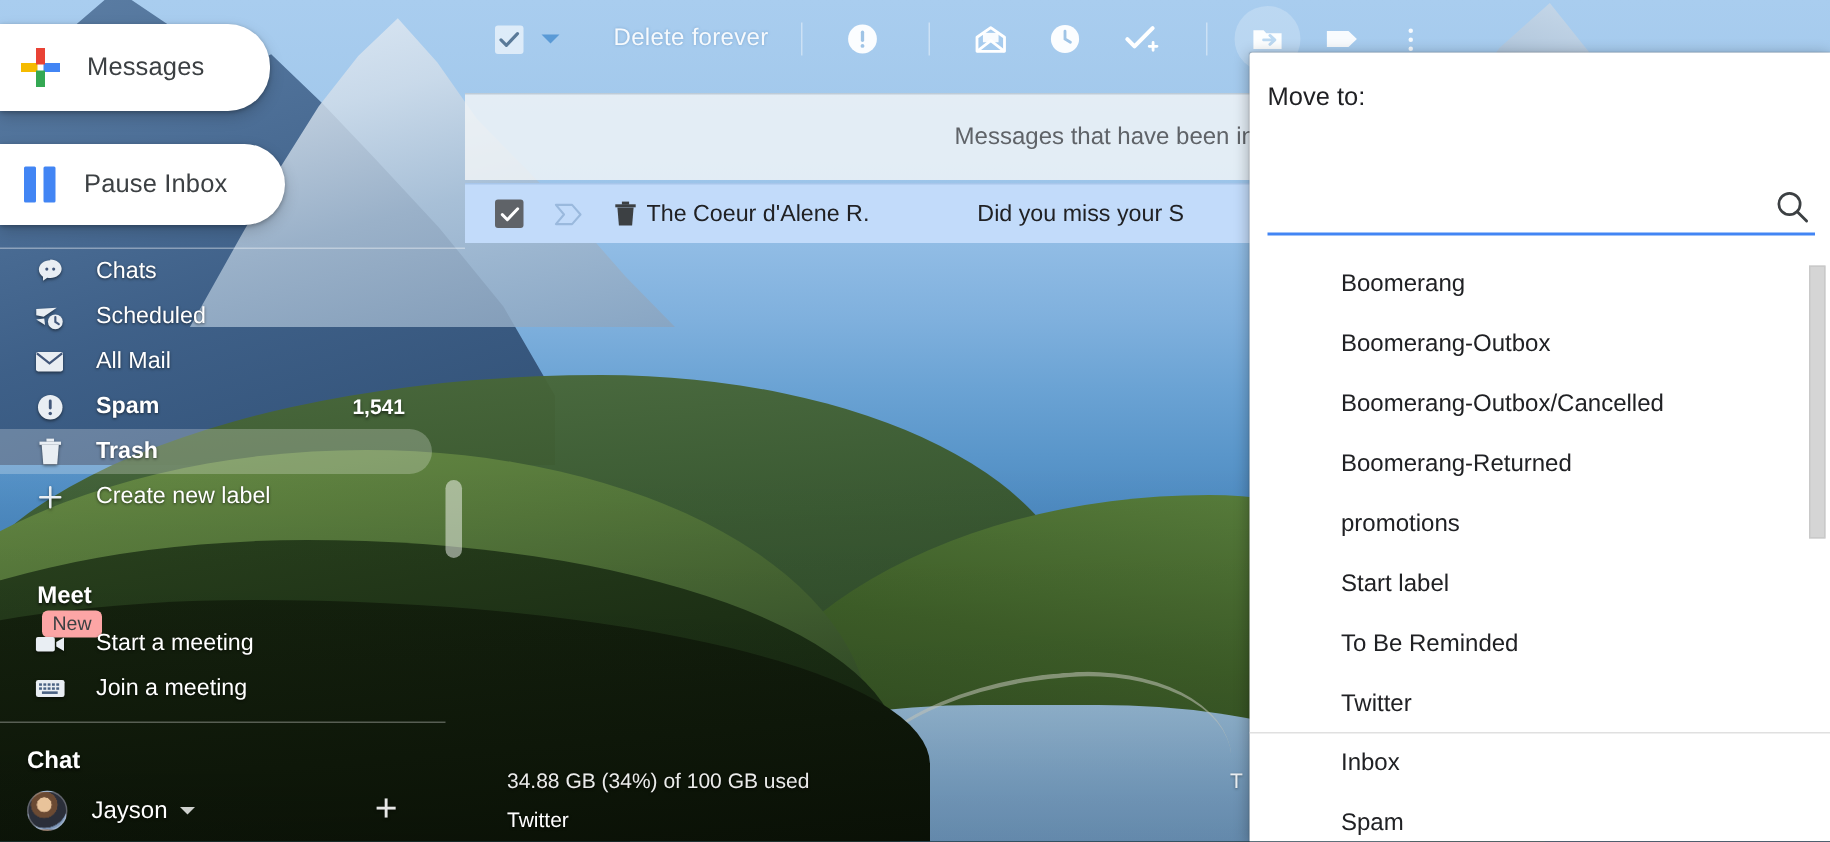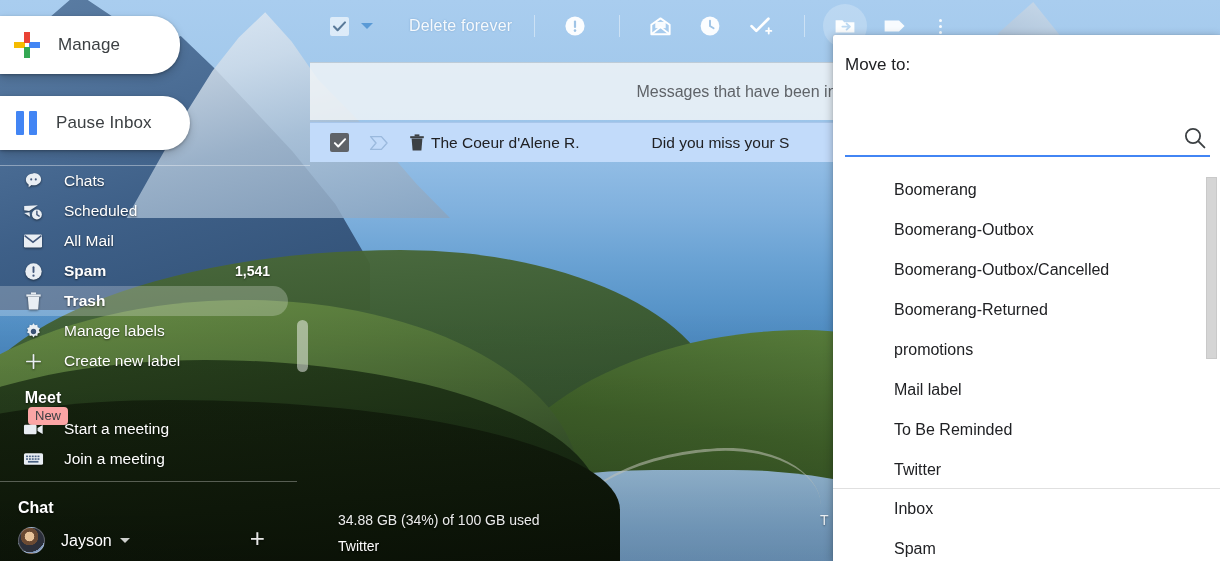--- a/index.html
+++ b/index.html
@@ -444,21 +444,21 @@
 
 <div id="sidebar">
 
   <div id="compose-button" class="pill">
     <span id="gplus-icon">
       <i class="gp-h-l"></i>
         <i class="gp-h-r"></i>
         <i class="gp-v-t"></i>
         <i class="gp-v-b"></i>
     </span>
-    <span class="pill-label">Manage</span>
+    <span class="pill-label">Messages</span>
   </div>
 
   <div id="pause-button" class="pill">
     <span id="pause-icon">
         <i></i>
         <i></i>
       </span>
     <span class="pill-label">Pause Inbox</span>
   </div>
 
@@ -519,30 +519,20 @@
         <svg width="17" height="19" viewBox="0 0 16 18">
             <path d="M2.6 4.4 H13.4 L12.4 16.6 H3.6 Z" fill="#e9eef3"></path>
             <rect x="1.2" y="2.3" width="13.6" height="2" fill="#e9eef3"></rect>
             <rect x="5.6" y="0.4" width="4.8" height="1.9" fill="#e9eef3"></rect>
           </svg>
       </span>
       <span class="nav-label">Trash</span>
       <span class="nav-count"></span>
     </div>
 
-    <div class="nav-item">
-      <span class="nav-ico">
-        <svg width="19" height="19" viewBox="0 0 20 20">
-            <path d="M10 1.4 l1.5 2.1 2.5-.6 .4 2.6 2.4 1 -1.2 2.3 1.2 2.3 -2.4 1 -.4 2.6 -2.5-.6 -1.5 2.1 -1.5-2.1 -2.5 .6 -.4-2.6 -2.4-1 1.2-2.3 -1.2-2.3 2.4-1 .4-2.6 2.5 .6z" fill="#e9eef3"></path>
-            <circle cx="10" cy="10" r="2.8" fill="#3b5375"></circle>
-          </svg>
-      </span>
-      <span class="nav-label">Manage labels</span>
-      <span class="nav-count"></span>
-    </div>
 
     <div class="nav-item">
       <span class="nav-ico">
         <svg width="19" height="19" viewBox="0 0 20 20">
             <path d="M10 3 V17 M3 10 H17" stroke="#e9eef3" stroke-width="1.8" stroke-linecap="round"></path>
           </svg>
       </span>
       <span class="nav-label">Create new label</span>
       <span class="nav-count"></span>
     </div>
@@ -618,21 +608,21 @@
       </svg>
     </span>
   </div>
 
   <div id="label-scroll-area">
     <div class="label-item">Boomerang</div>
     <div class="label-item">Boomerang-Outbox</div>
     <div class="label-item">Boomerang-Outbox/Cancelled</div>
     <div class="label-item">Boomerang-Returned</div>
     <div class="label-item">promotions</div>
-    <div class="label-item">Mail label</div>
+    <div class="label-item">Start label</div>
     <div class="label-item">To Be Reminded</div>
     <div class="label-item">Twitter</div>
   </div>
   <div id="label-scrollbar-track"></div>
   <div id="label-scrollbar-thumb"></div>
 
   <div id="system-divider"></div>
   <div id="system-list">
     <div class="label-item">Inbox</div>
     <div class="label-item">Spam</div>

